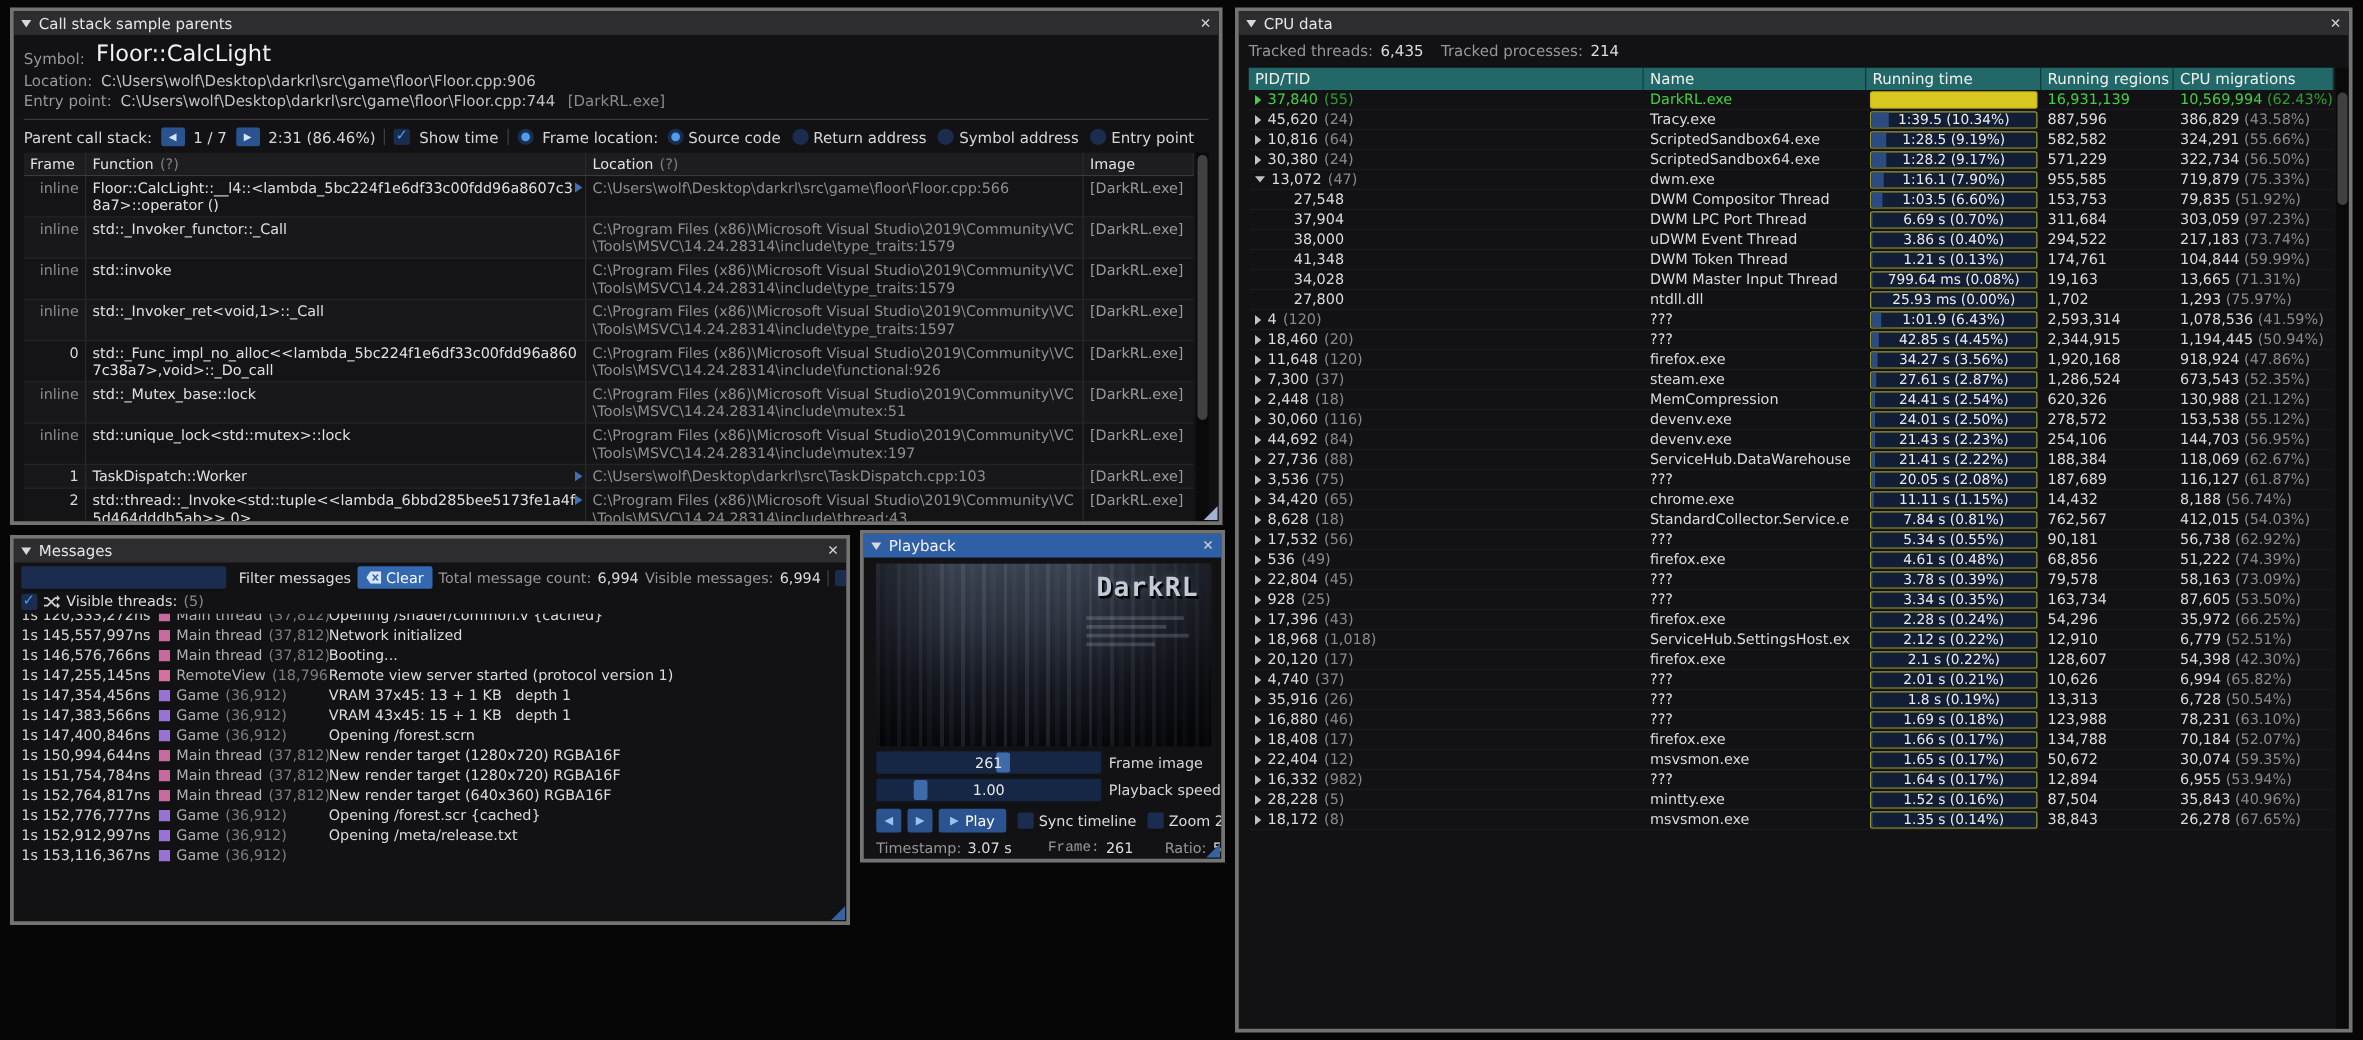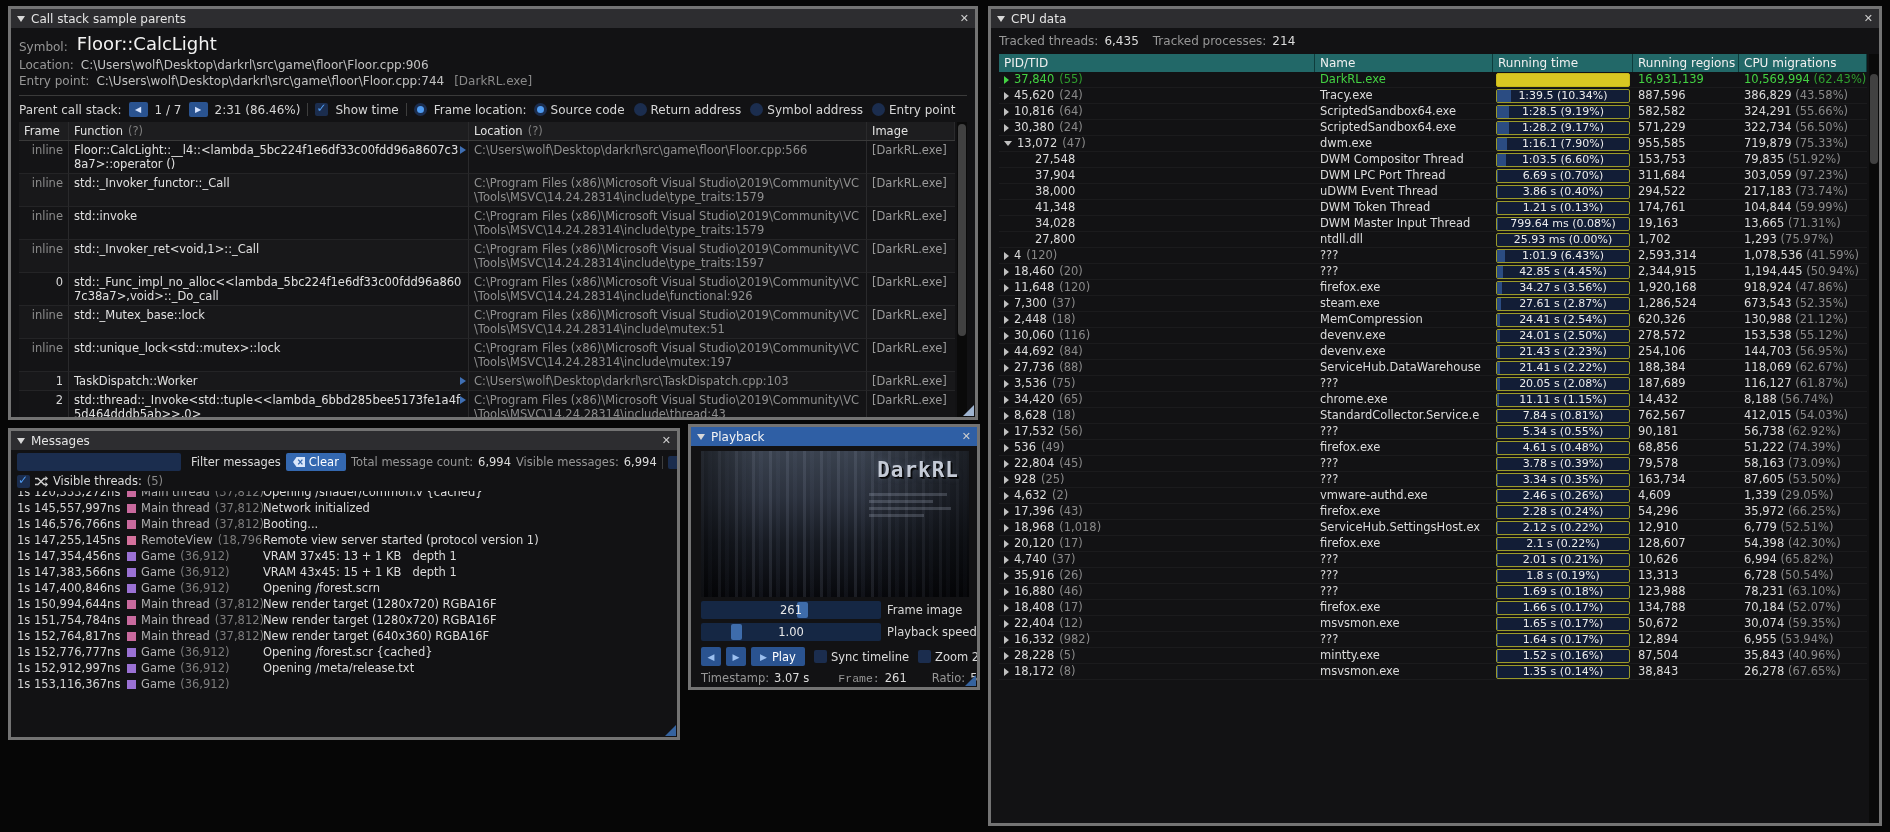--- a/index.html
+++ b/index.html
@@ -656,36 +656,20 @@
           </div>
           <div class="cpu-cell name-cell">???</div>
           <div class="cpu-cell time-cell">
             <div class="tbar">
               <div class="fill" style="width: 0.35%;"></div>
               <div class="btxt">3.34 s (0.35%)</div>
             </div>
           </div>
           <div class="cpu-cell regions">163,734</div>
           <div class="cpu-cell mig-cell"><span class="mig">87,605</span><span class="migp"> (53.50%)</span></div>
-        </div>
-        <div class="cpu-row">
-          <div class="cpu-cell pid-cell">
-            <span class="tri-r"></span>
-            <span class="pid">4,632</span>
-            <span class="cnt">(2)</span>
-          </div>
-          <div class="cpu-cell name-cell">vmware-authd.exe</div>
-          <div class="cpu-cell time-cell">
-            <div class="tbar">
-              <div class="fill" style="width: 0.26%;"></div>
-              <div class="btxt">2.46 s (0.26%)</div>
-            </div>
-          </div>
-          <div class="cpu-cell regions">4,609</div>
-          <div class="cpu-cell mig-cell"><span class="mig">1,339</span><span class="migp"> (29.05%)</span></div>
         </div>
         <div class="cpu-row">
           <div class="cpu-cell pid-cell">
             <span class="tri-r"></span>
             <span class="pid">17,396</span>
             <span class="cnt">(43)</span>
           </div>
           <div class="cpu-cell name-cell">firefox.exe</div>
           <div class="cpu-cell time-cell">
             <div class="tbar">

